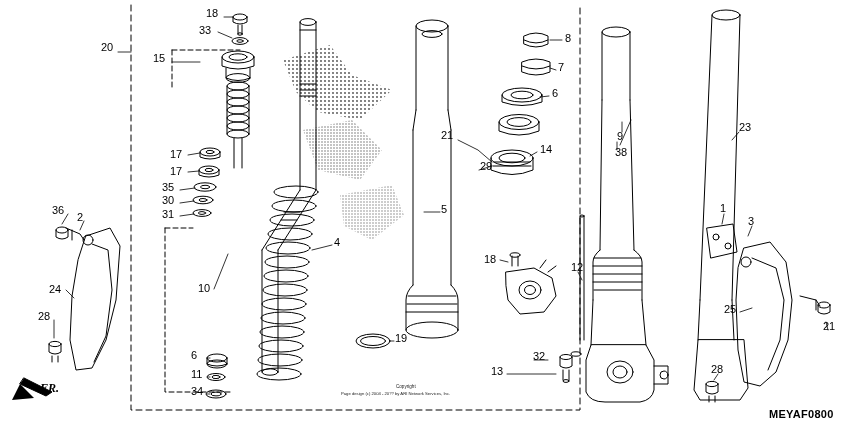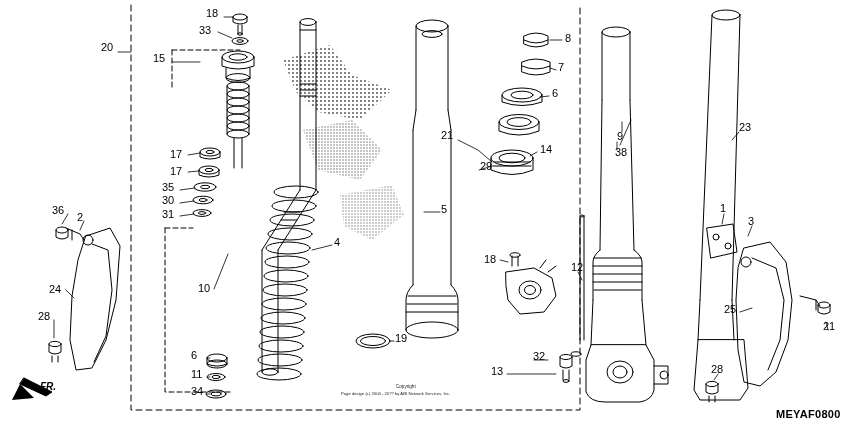--- a/index.html
+++ b/index.html
@@ -1,23 +1,23 @@
 <!DOCTYPE html>
 <html><head>
 <meta charset="utf-8">
 <style>
   html,body{margin:0;padding:0;background:#ffffff;}
   body{width:850px;height:425px;overflow:hidden;font-family:"Liberation Sans",sans-serif;}
   #stage{position:relative;width:850px;height:425px;background:#ffffff;}
   #stage svg{position:absolute;left:0;top:0;}
   .lbl{position:absolute;font-family:"Liberation Sans",sans-serif;font-size:11px;color:#000;font-weight:400;line-height:1;white-space:nowrap;}
-  .diagcode{position:absolute;font-family:"Liberation Sans",sans-serif;font-size:11px;color:#000;font-weight:700;letter-spacing:.3px;margin-left:7px;}
+  .diagcode{position:absolute;font-family:"Liberation Sans",sans-serif;font-size:11px;color:#000;font-weight:700;letter-spacing:.3px;}
   .copy{position:absolute;font-family:"Liberation Sans",sans-serif;font-size:4.6px;color:#222;white-space:nowrap;}
   .copy2{position:absolute;font-family:"Liberation Sans",sans-serif;font-size:4.2px;color:#222;white-space:nowrap;}
-  .frtxt{position:absolute;font-family:Liberation Sans, sans-serif;font-size:10px;font-weight:700;font-style:italic;color:#000;}
+  .frtxt{position:absolute;font-family:Liberation Serif, serif;font-size:12px;font-weight:700;font-style:italic;color:#000;}
 </style>
 </head>
 <body>
 
 <div id="stage">
 
 <svg width="850" height="425" viewBox="0 0 850 425">
   <defs>
     <pattern id="dots" width="4" height="4" patternUnits="userSpaceOnUse">
       <circle cx="1" cy="1" r="0.9" fill="#2b2b2b"></circle>

